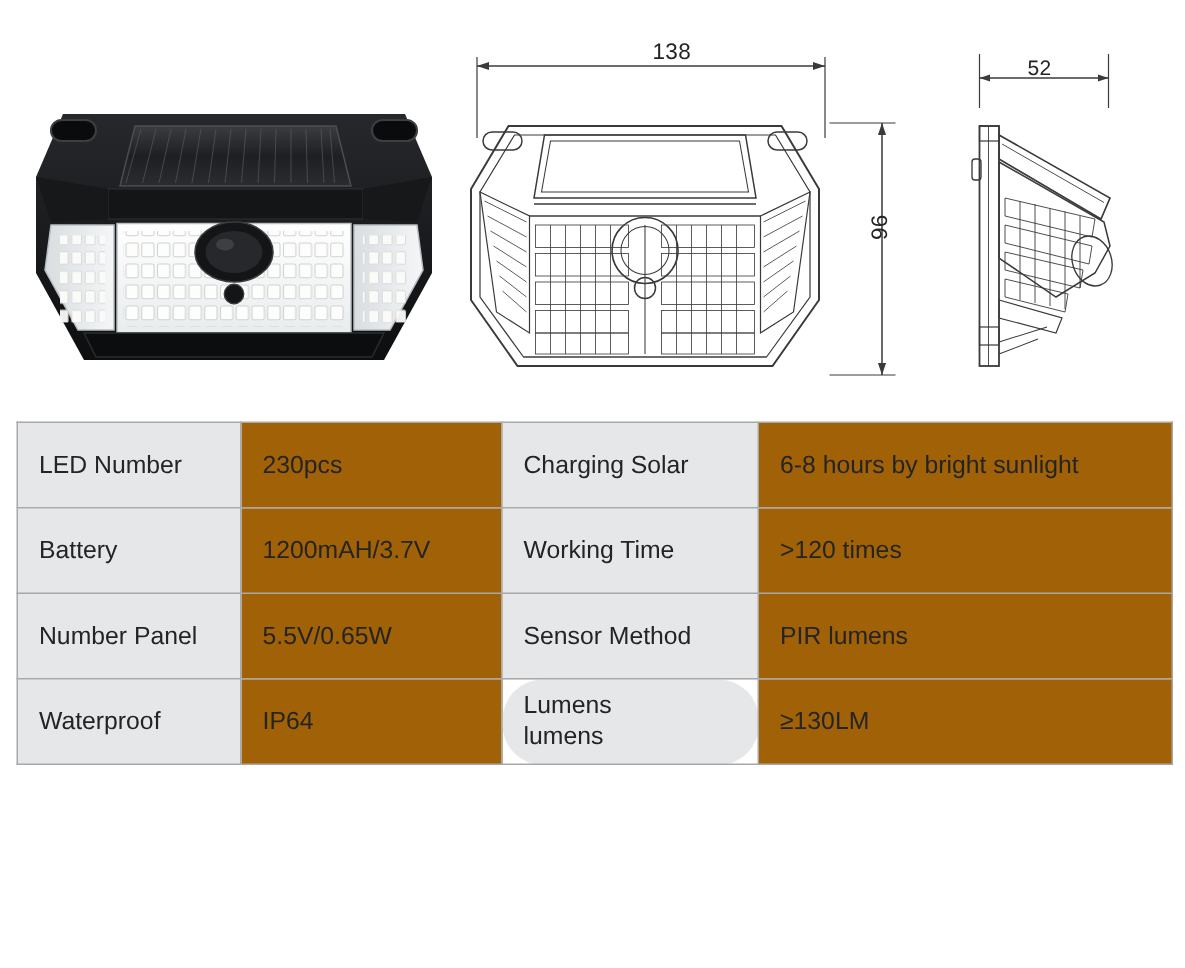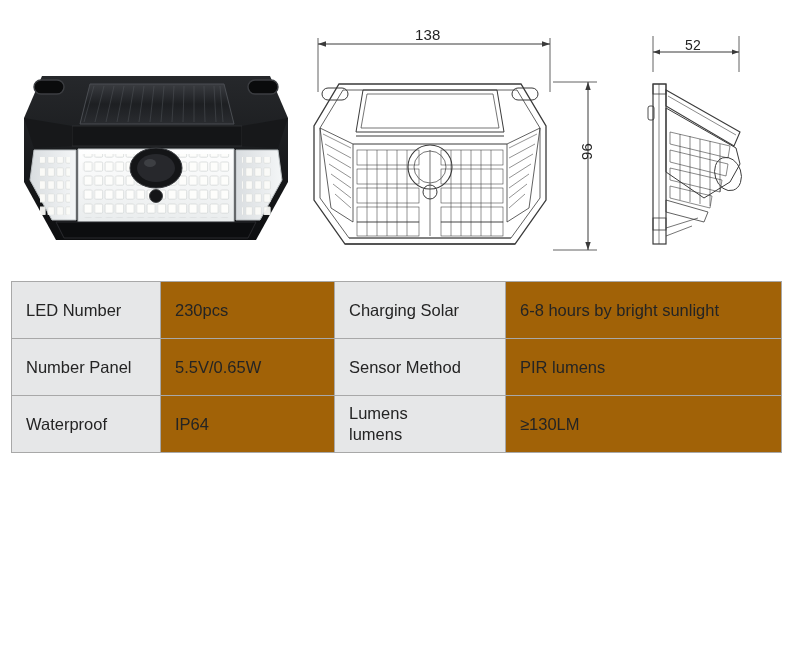--- a/index.html
+++ b/index.html
@@ -53,21 +53,21 @@
   .dwg-svg { display: block; }
 
   .dim-label {
     position: absolute;
     font-family: "Liberation Sans", "DejaVu Sans", sans-serif;
     font-size: 15px;
     color: #242424;
     letter-spacing: 0.2px;
     white-space: nowrap;
   }
-  #dim-width-label  { left: 415px; top: 26px; }
+  #dim-width-label  { left: 435px; top: 26px; }
   #dim-depth-label  { left: 685px; top: 37px; font-size: 14px; }
   #dim-height-label {
     left: 578px; top: 160px;
     transform: rotate(-90deg);
     transform-origin: left top;
     font-size: 15px;
   }
 
   
   #spec-table {
@@ -94,21 +94,21 @@
     margin-left: 26px;
   }
   #spec-table td.value-cell {
     background: #a16207;
   }
   col.c-label-a { width: 149px; }
   col.c-value-a { width: 174px; }
   col.c-label-b { width: 171px; }
   col.c-value-b { width: 276px; }
 
-  .multiline { white-space: pre-line; line-height: 1.18; }
+  .multiline { white-space: pre-line; line-height: 1.18; border-radius: 27px; }
 </style>
 </head>
 <body>
 
 <div id="product-visuals">
 
   <div id="product-photo">
     <svg class="photo-svg" width="272" height="192" viewBox="0 0 272 192">
       <defs>
         <linearGradient id="panelGrad" x1="0" y1="0" x2="0" y2="1">
@@ -328,20 +328,26 @@
       <col class="c-value-b">
   </colgroup>
   <tbody>
     <tr>
       <td class="label-cell">LED Number</td>
       <td class="value-cell">230pcs</td>
       <td class="label-cell">Charging Solar</td>
       <td class="value-cell">6-8 hours by bright sunlight</td>
     </tr>
     <tr>
+      <td class="label-cell">Battery</td>
+      <td class="value-cell">1200mAH/3.7V</td>
+      <td class="label-cell">Working Time</td>
+      <td class="value-cell">&gt;120 times</td>
+    </tr>
+    <tr>
       <td class="label-cell">Number Panel</td>
       <td class="value-cell">5.5V/0.65W</td>
       <td class="label-cell">Sensor Method</td>
       <td class="value-cell">PIR lumens</td>
     </tr>
     <tr>
       <td class="label-cell">Waterproof</td>
       <td class="value-cell">IP64</td>
       <td class="label-cell multiline">Lumens
 lumens</td>

